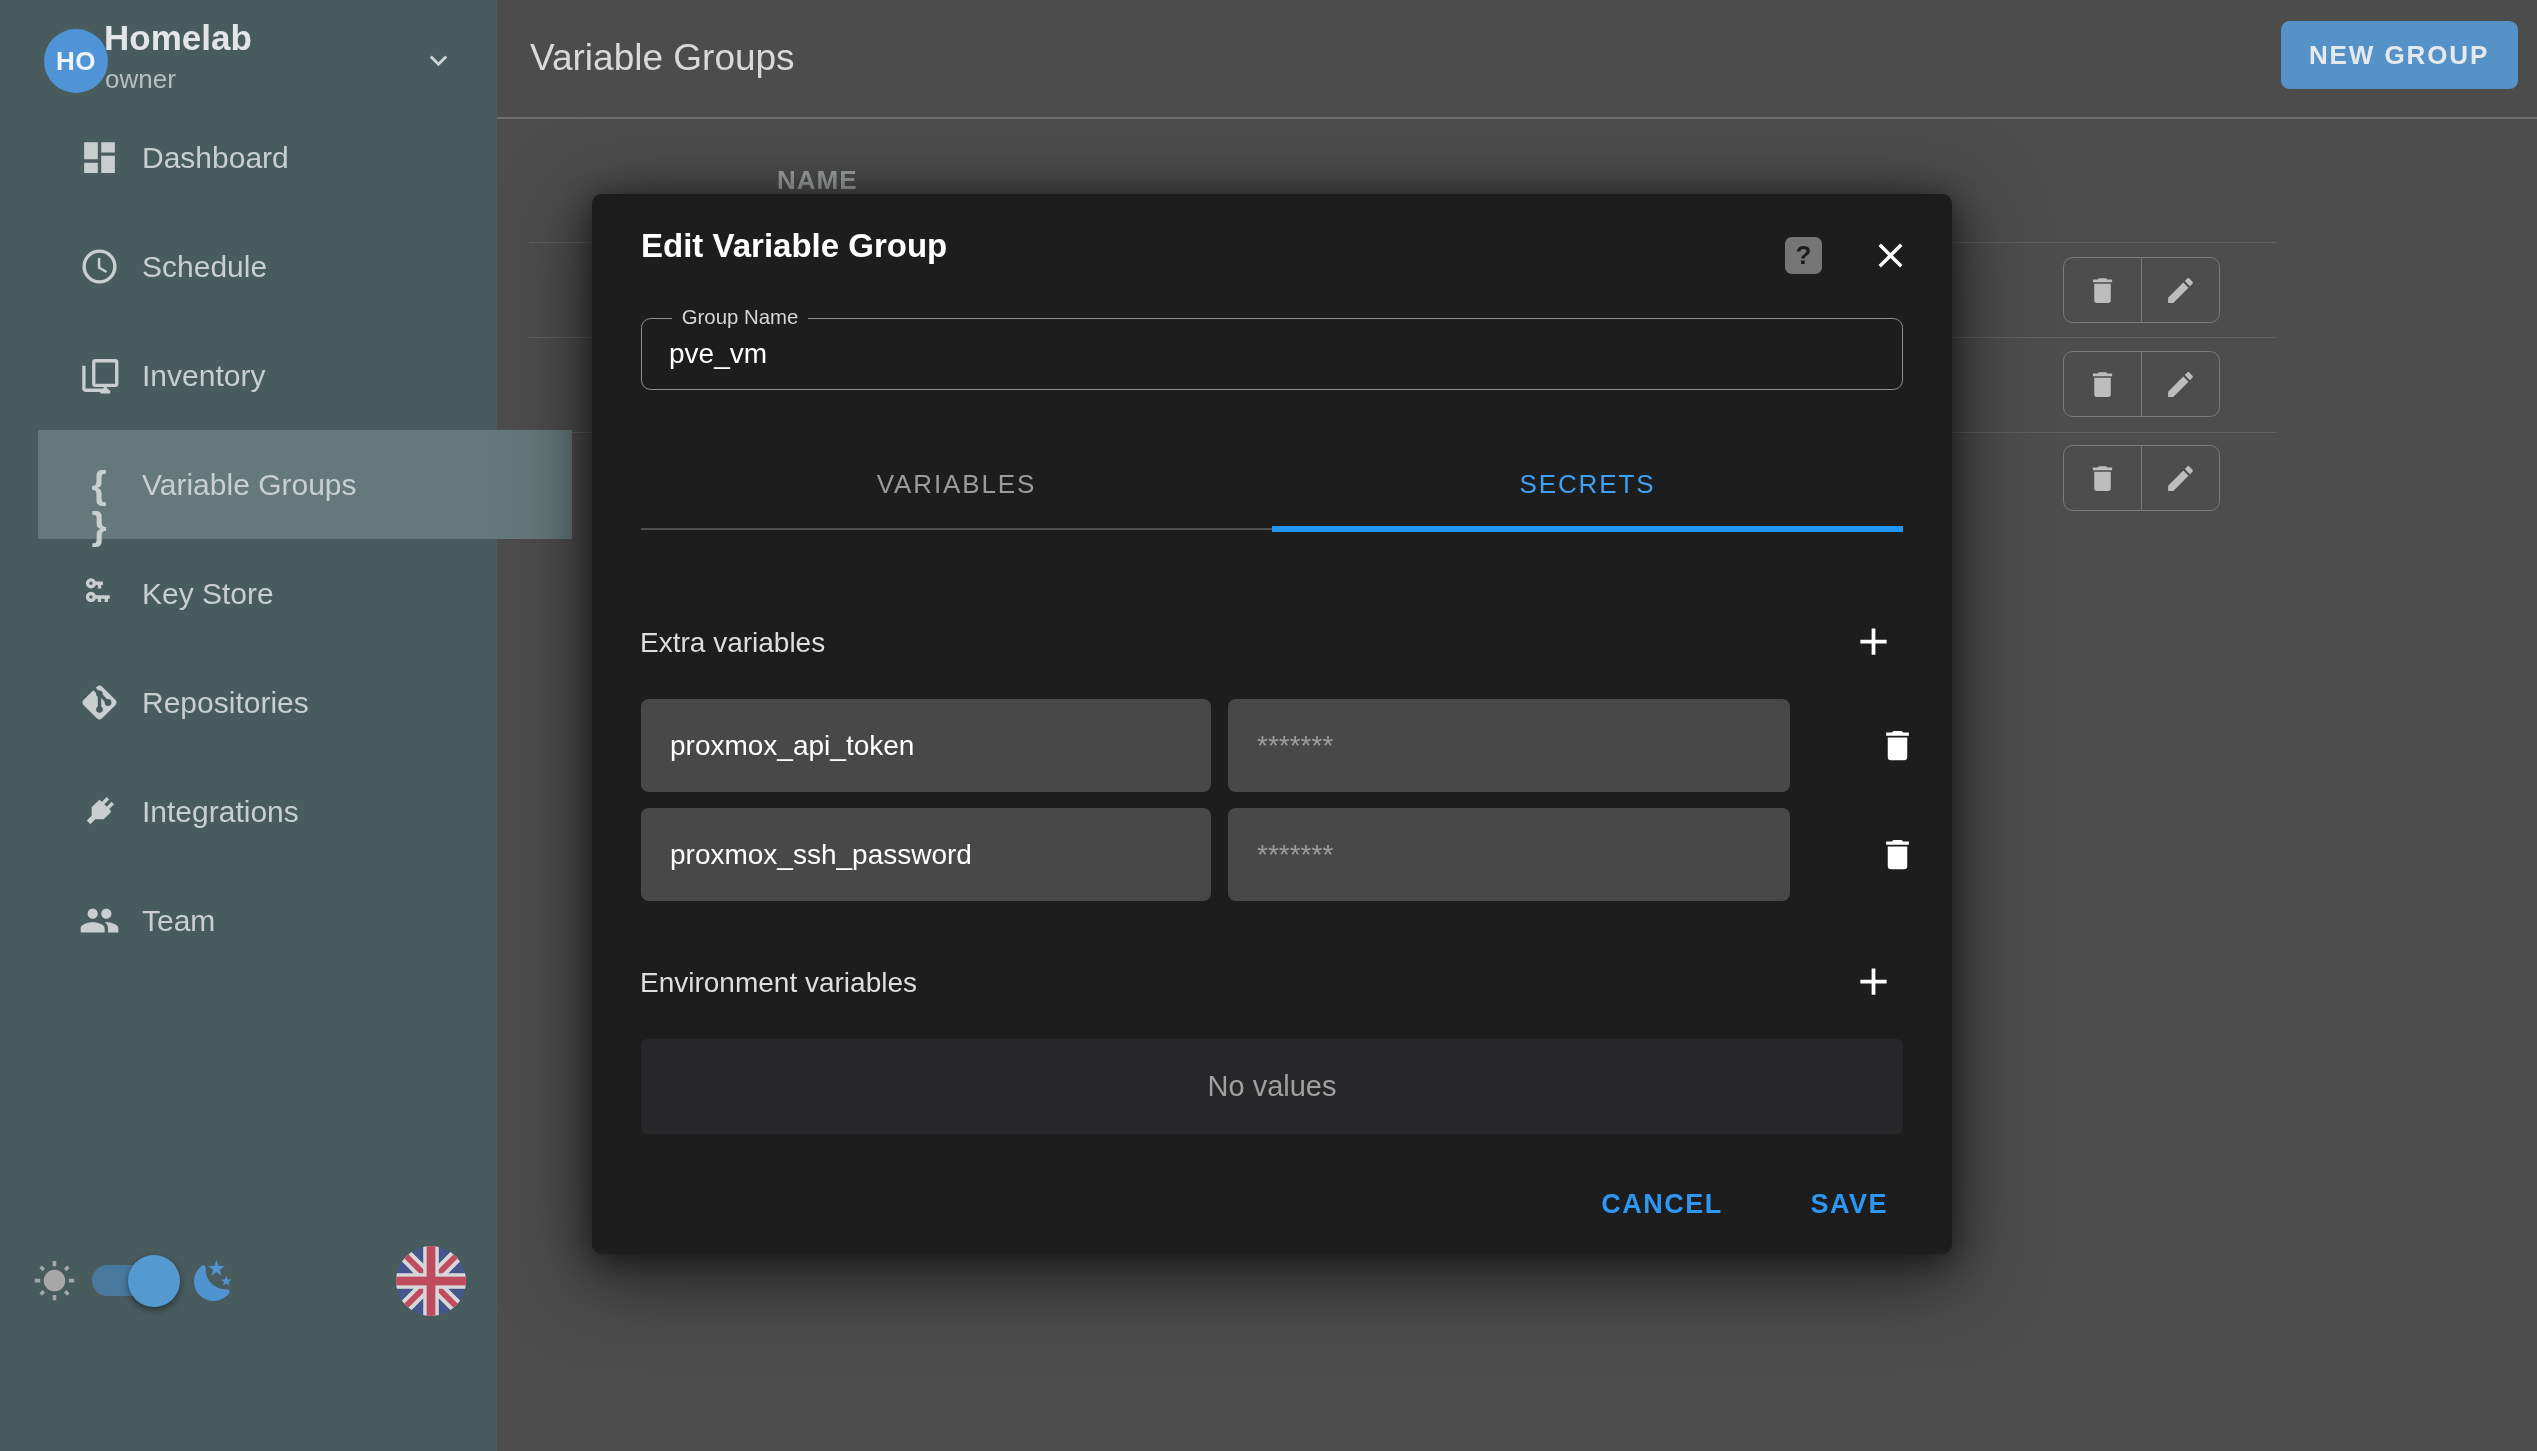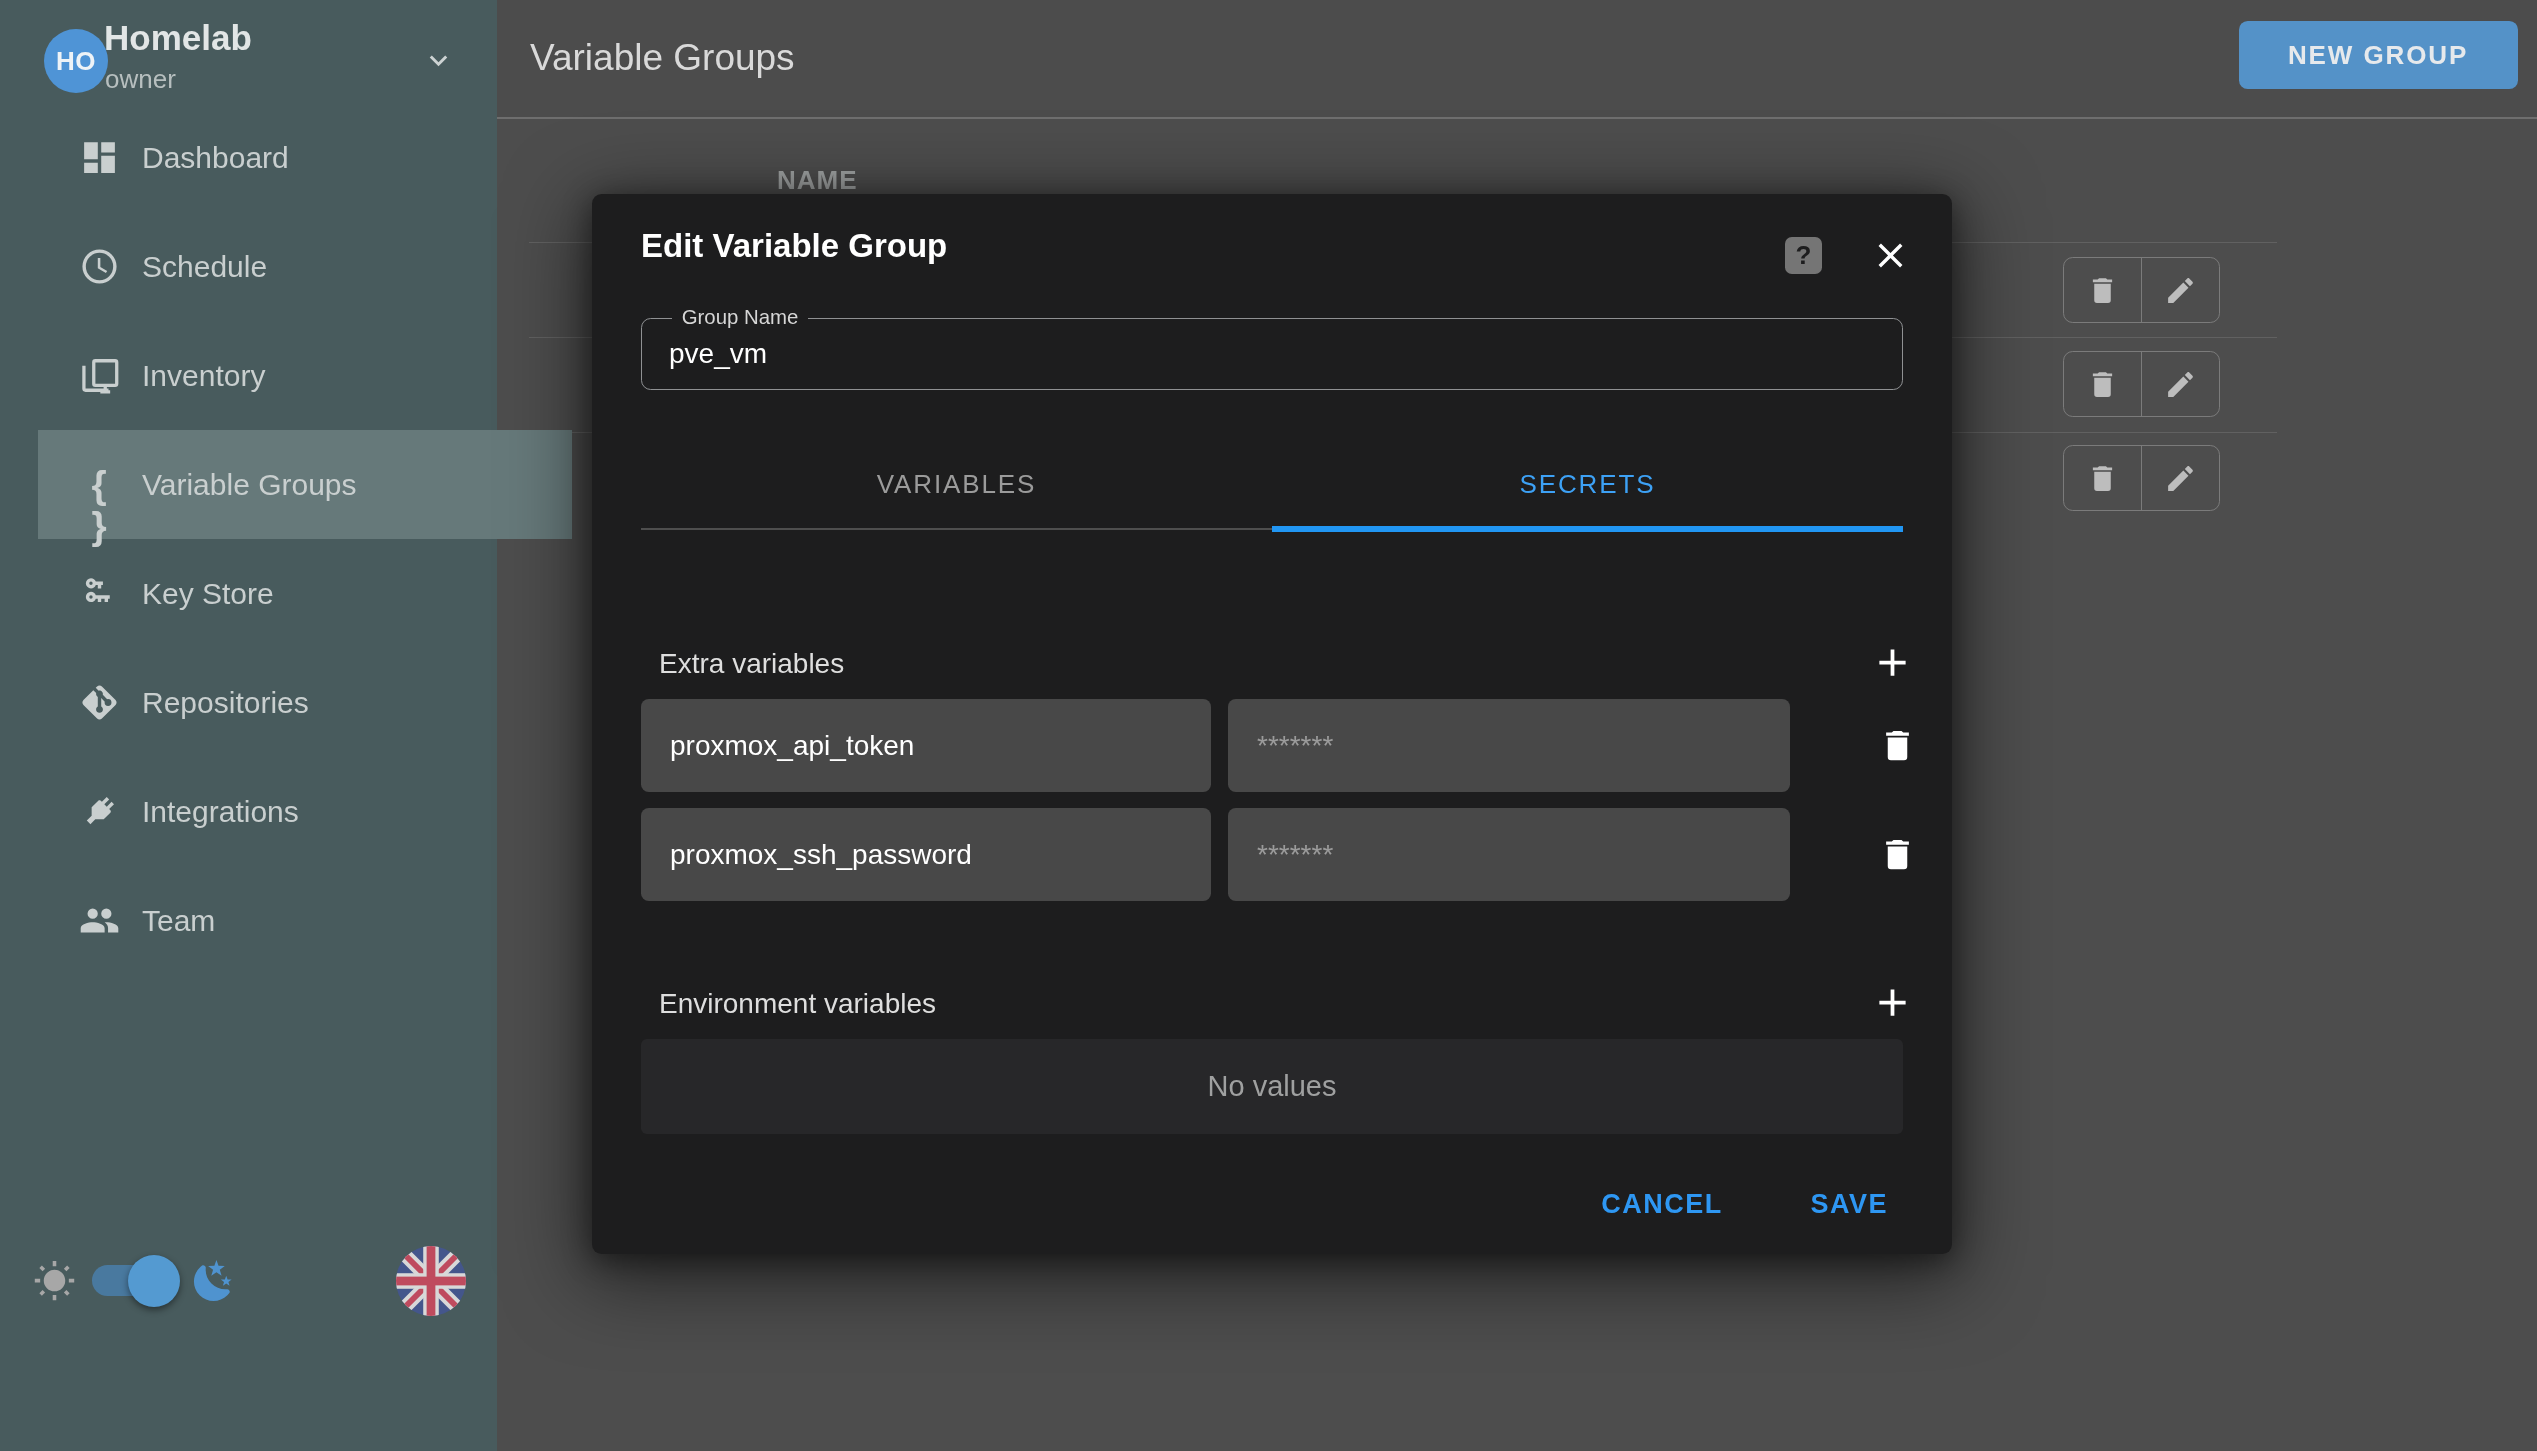--- a/index.html
+++ b/index.html
@@ -54,21 +54,21 @@
     display:flex; align-items:center; justify-content:center;
   }
   
   .main { position:absolute; left:497px; top:0; right:0; bottom:0; }
   .topbar {
     position:absolute; left:0; top:0; right:0; height:119px;
     background:#4c4c4c; border-bottom:2.9px solid #6e6e6e;
   }
   .page-title { position:absolute; left:33px; top:37px; font-size:37px; font-weight:500; color:#d9d9d9; }
   .new-group-btn {
-    position:absolute; right:20.4px; top:21.4px; width:279px; height:68px; border-radius:8.7px;
+    position:absolute; right:20.4px; top:21.4px; width:237px; height:68px; border-radius:8.7px;
     background:#5492c8; color:#e6e9ec; font-size:26px; font-weight:bold; letter-spacing:1.9px;
     display:flex; align-items:center; justify-content:center; cursor:pointer; border:none;
     font-family:"Liberation Sans", sans-serif;
   }
   
   .bg-table { position:absolute; left:0; top:122px; right:0; bottom:0; z-index:1; }
   .tbl-header { position:absolute; left:280px; top:43px; font-size:26px; font-weight:bold; color:#a0a3a3; letter-spacing:1px; }
   .tbl-divider { position:absolute; left:32px; width:1748px; height:1px; background:#616161; }
   .tbl-actions {
     position:absolute; left:1566px; width:157px; height:66px; border:1px solid #7b7b7b; border-radius:9.7px;
@@ -104,21 +104,21 @@
   }
   .tabs { position:absolute; left:49px; top:245px; width:1262px; height:93px; }
   .tab {
     position:absolute; top:0; width:631px; height:91px; display:flex; align-items:center; justify-content:center;
     font-size:26px; font-weight:500; letter-spacing:1.9px; color:#9b9b9b; cursor:pointer;
   }
   .tab.t0 { left:0; } .tab.t1 { left:631px; }
   .tab.active { color:#3da1f5; }
   .tabs-baseline { position:absolute; left:0; bottom:1.9px; width:1262px; height:1.9px; background:#4e4e4e; }
   .tabs-indicator { position:absolute; left:631px; bottom:0px; width:631px; height:5.8px; background:#2196f3; }
-  .section-row { position:absolute; left:67px; width:1262px; height:47px;margin-top:21px; }
+  .section-row { position:absolute; left:48px; width:1262px; height:47px; }
   .section-row.extra { top:425px; } .section-row.env { top:765px; }
   .section-label { position:absolute; left:0; top:7.8px; font-size:28px; color:#dedede; }
   .add-btn { position:absolute; right:5.8px; top:0px; width:45px; height:45px; color:#ffffff; cursor:pointer; }
   .var-row { position:absolute; left:49px; width:1262px; height:93px; }
   .var-row.r0 { top:505px; } .var-row.r1 { top:614px; }
   .key-field, .val-field { position:absolute; top:0; height:93px; background:#484848; border-radius:7.8px; }
   .key-field { left:0; width:570px; }
   .val-field { left:587px; width:562px; }
   .key-field input, .val-field input {
     width:100%; height:100%; background:transparent; border:none; outline:none;

